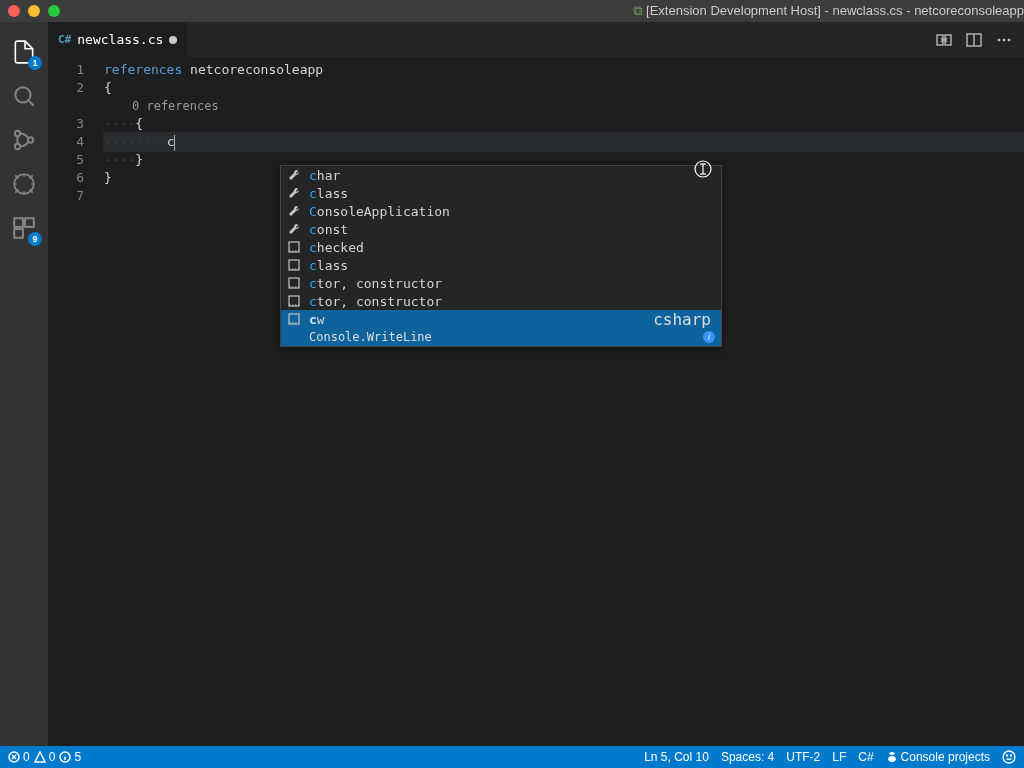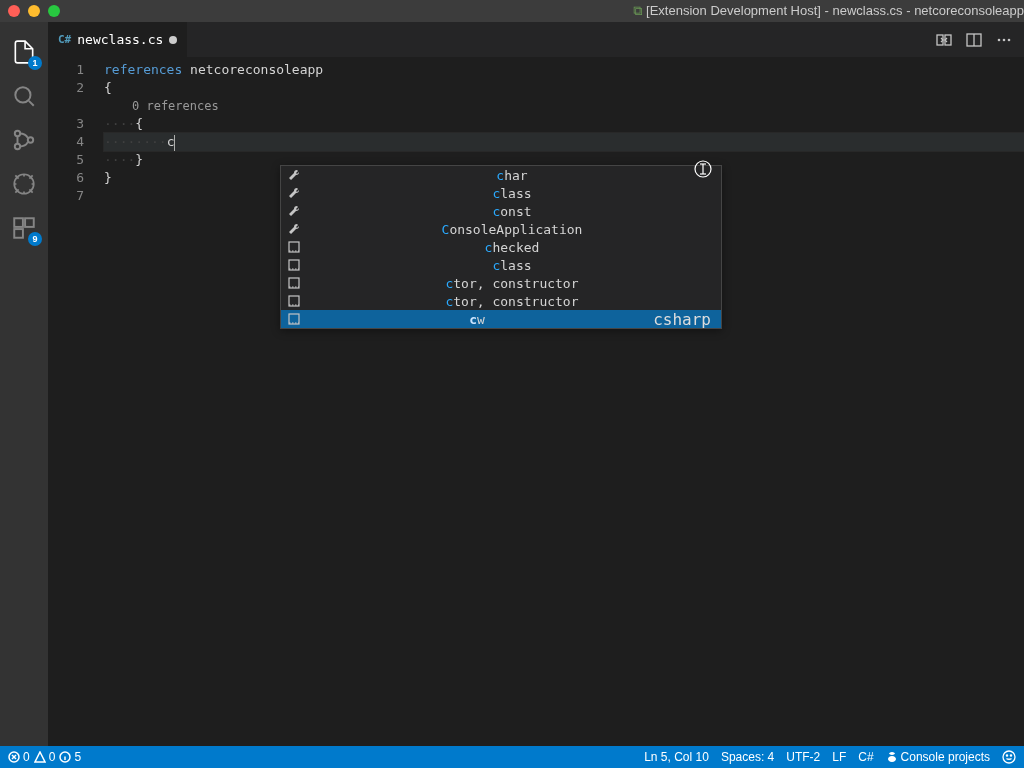--- a/index.html
+++ b/index.html
@@ -133,21 +133,20 @@
     border: 1px solid #454545;
     font-size: 13px;
     box-shadow: 0 2px 8px rgba(0,0,0,0.4);
   }
   .suggest-row {
     display: flex;
     align-items: center;
     height: 18px;
     padding: 0 6px;
     gap: 8px;
-    text-align: center;
   }
   .suggest-row.selected { background: #0e639c; }
   .sicon { width: 14px; text-align: center; }
   .sicon svg { display: block; }
   .slabel { flex: 1; }
   .slabel .hl { color: #2aaaff; }
   .suggest-row.selected .slabel .hl { color: #cce5ff; font-weight: bold; }
   .stail { color: #bbbbbb; font-size: 16px; padding-right: 4px; }
   .suggest-row.selected .stail { color: #dddddd; }
   .suggest-detail {
@@ -315,29 +314,29 @@
                 </svg>
               </span>
               <span class="slabel"><span class="hl">c</span>lass</span>
             </div>
             <div class="suggest-row">
               <span class="sicon">
                 <svg width="14" height="14" viewBox="0 0 14 14" fill="#c5c5c5">
                   <path d="M10 2a3 3 0 0 0-3 3l-5 5 2 2 5-5a3 3 0 0 0 3-3l-2 2-1-1 2-2z"></path>
                 </svg>
               </span>
-              <span class="slabel"><span class="hl">c</span>onst</span>
+              <span class="slabel"><span class="hl">C</span>onsoleApplication</span>
             </div>
             <div class="suggest-row">
               <span class="sicon">
                 <svg width="14" height="14" viewBox="0 0 14 14" fill="#c5c5c5">
                   <path d="M10 2a3 3 0 0 0-3 3l-5 5 2 2 5-5a3 3 0 0 0 3-3l-2 2-1-1 2-2z"></path>
                 </svg>
               </span>
-              <span class="slabel"><span class="hl">C</span>onsoleApplication</span>
+              <span class="slabel"><span class="hl">c</span>onst</span>
             </div>
             <div class="suggest-row">
               <span class="sicon">
                 <svg width="14" height="14" viewBox="0 0 14 14" fill="none" stroke="#c5c5c5" stroke-width="1.2">
                   <rect x="2" y="2" width="10" height="10"></rect>
                   <line x1="2" y1="11" x2="12" y2="11" stroke-dasharray="1.5 1.5"></line>
                 </svg>
               </span>
               <span class="slabel"><span class="hl">c</span>hecked</span>
             </div>
@@ -370,20 +369,24 @@
             </div>
             <div class="suggest-row selected">
               <span class="sicon">
                 <svg width="14" height="14" viewBox="0 0 14 14" fill="none" stroke="#c5c5c5" stroke-width="1.2">
                   <rect x="2" y="2" width="10" height="10"></rect>
                   <line x1="2" y1="11" x2="12" y2="11" stroke-dasharray="1.5 1.5"></line>
                 </svg>
               </span>
               <span class="slabel"><span class="hl">c</span>w</span>
               <span class="stail">csharp</span>
+            </div>
+            <div class="suggest-detail">
+              <span>Console.WriteLine</span>
+              <span class="info-dot">i</span>
             </div>
           </div>
       </div>
 
       <div class="text-cursor-svg">
         <svg width="18" height="18" viewBox="0 0 18 18">
             <circle cx="9" cy="9" r="8" fill="none" stroke="#fff" stroke-width="1.2"></circle>
             <line x1="9" y1="4" x2="9" y2="14" stroke="#fff" stroke-width="1.2"></line>
             <line x1="6" y1="4" x2="12" y2="4" stroke="#fff" stroke-width="1.2"></line>
             <line x1="6" y1="14" x2="12" y2="14" stroke="#fff" stroke-width="1.2"></line>

